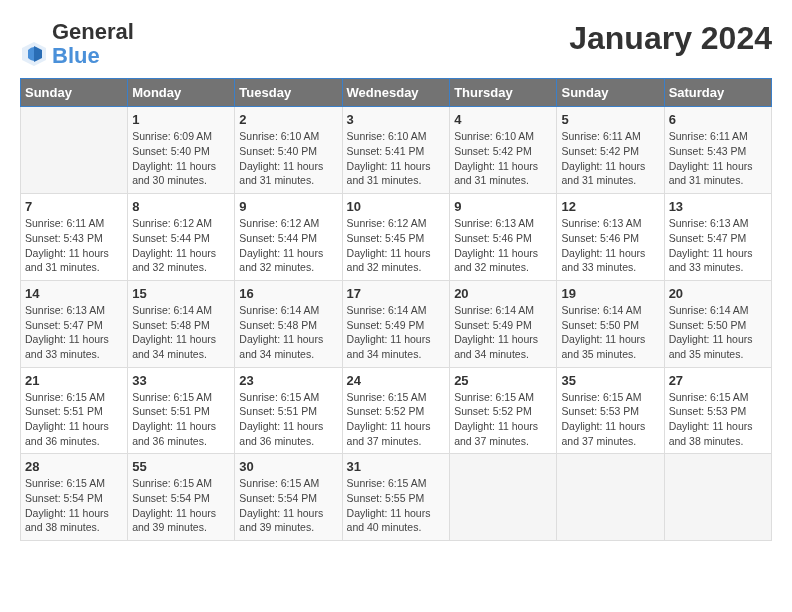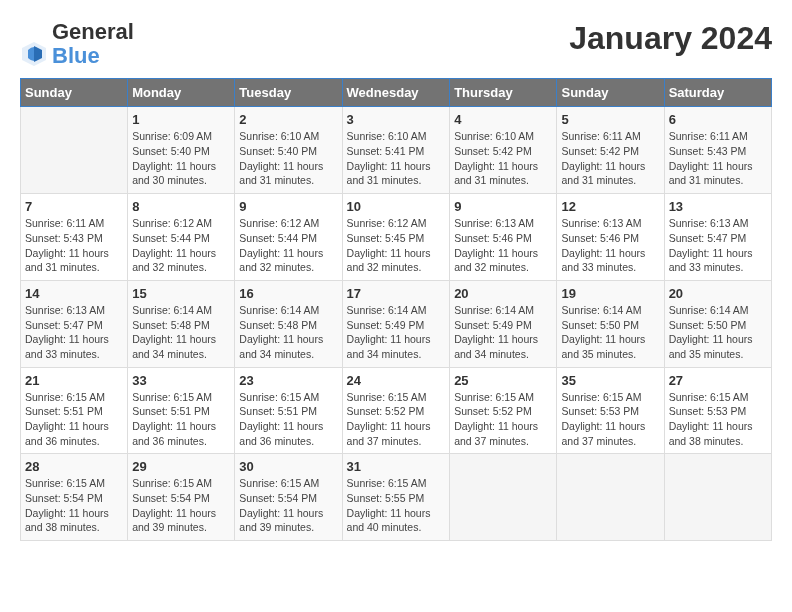--- a/index.html
+++ b/index.html
@@ -325,21 +325,21 @@
       </tr>
       <tr>
         <td>
           <span class="day-number">28</span>
           <div class="day-info" style="white-space: pre-line;">Sunrise: 6:15 AM
 Sunset: 5:54 PM
 Daylight: 11 hours
 and 38 minutes.</div>
         </td>
         <td>
-          <span class="day-number">29</span>
+          <span class="day-number">55</span>
           <div class="day-info" style="white-space: pre-line;">Sunrise: 6:15 AM
 Sunset: 5:54 PM
 Daylight: 11 hours
 and 39 minutes.</div>
         </td>
         <td>
           <span class="day-number">30</span>
           <div class="day-info" style="white-space: pre-line;">Sunrise: 6:15 AM
 Sunset: 5:54 PM
 Daylight: 11 hours

